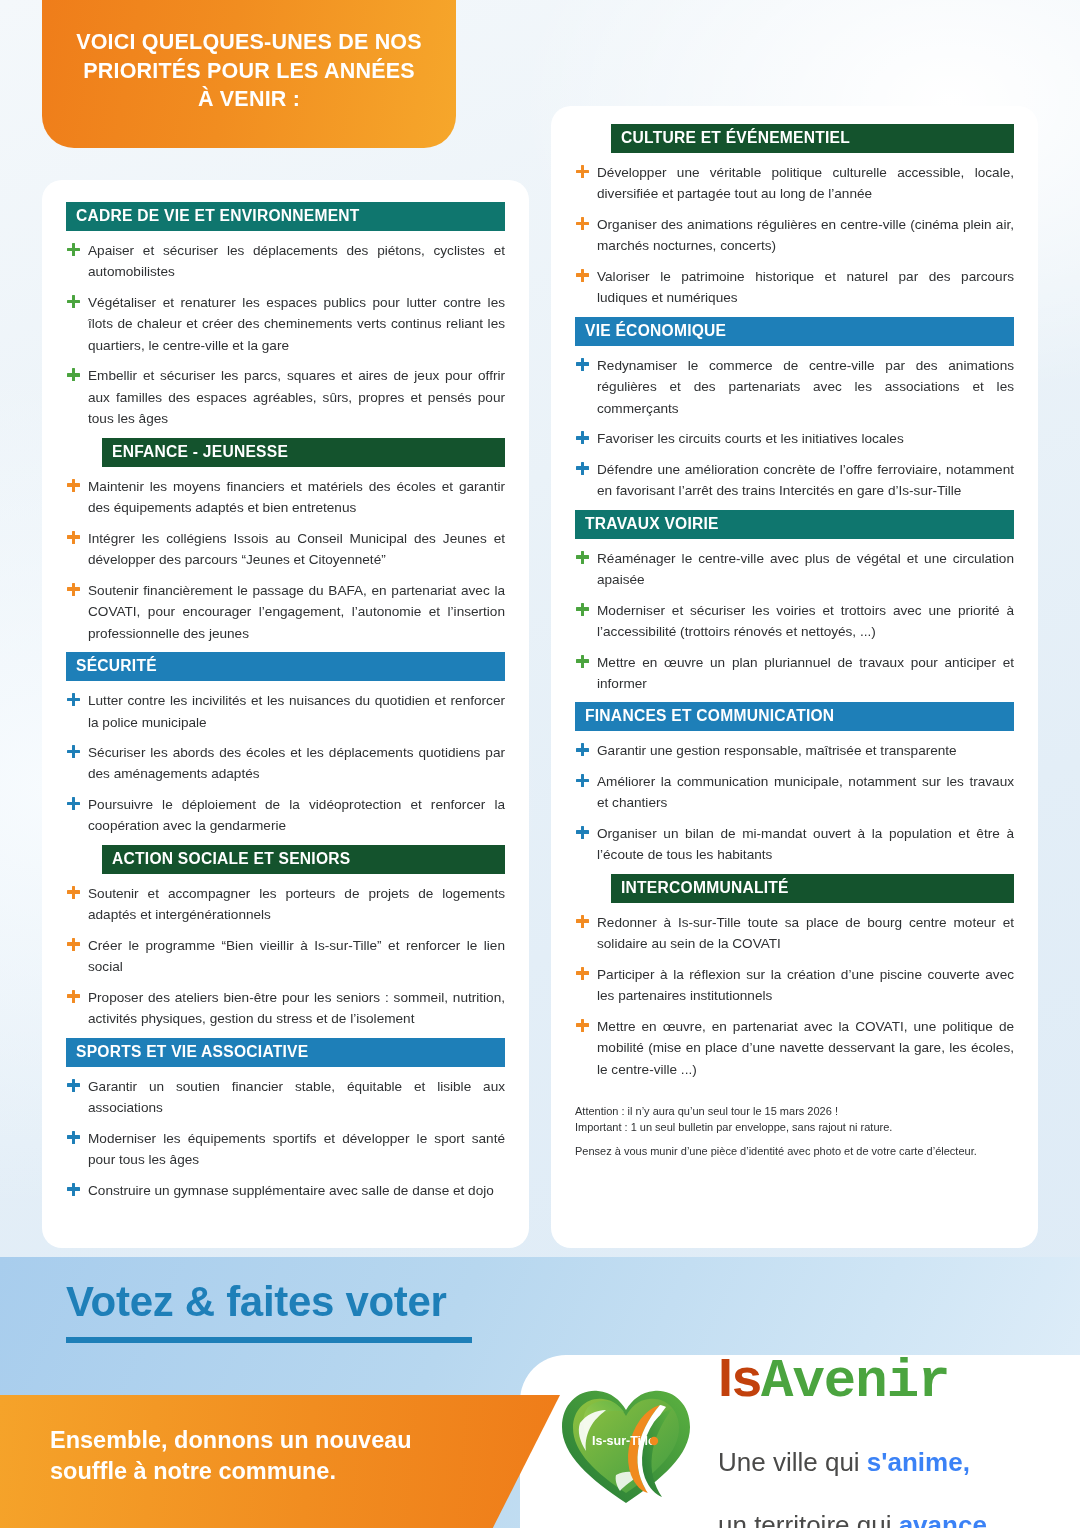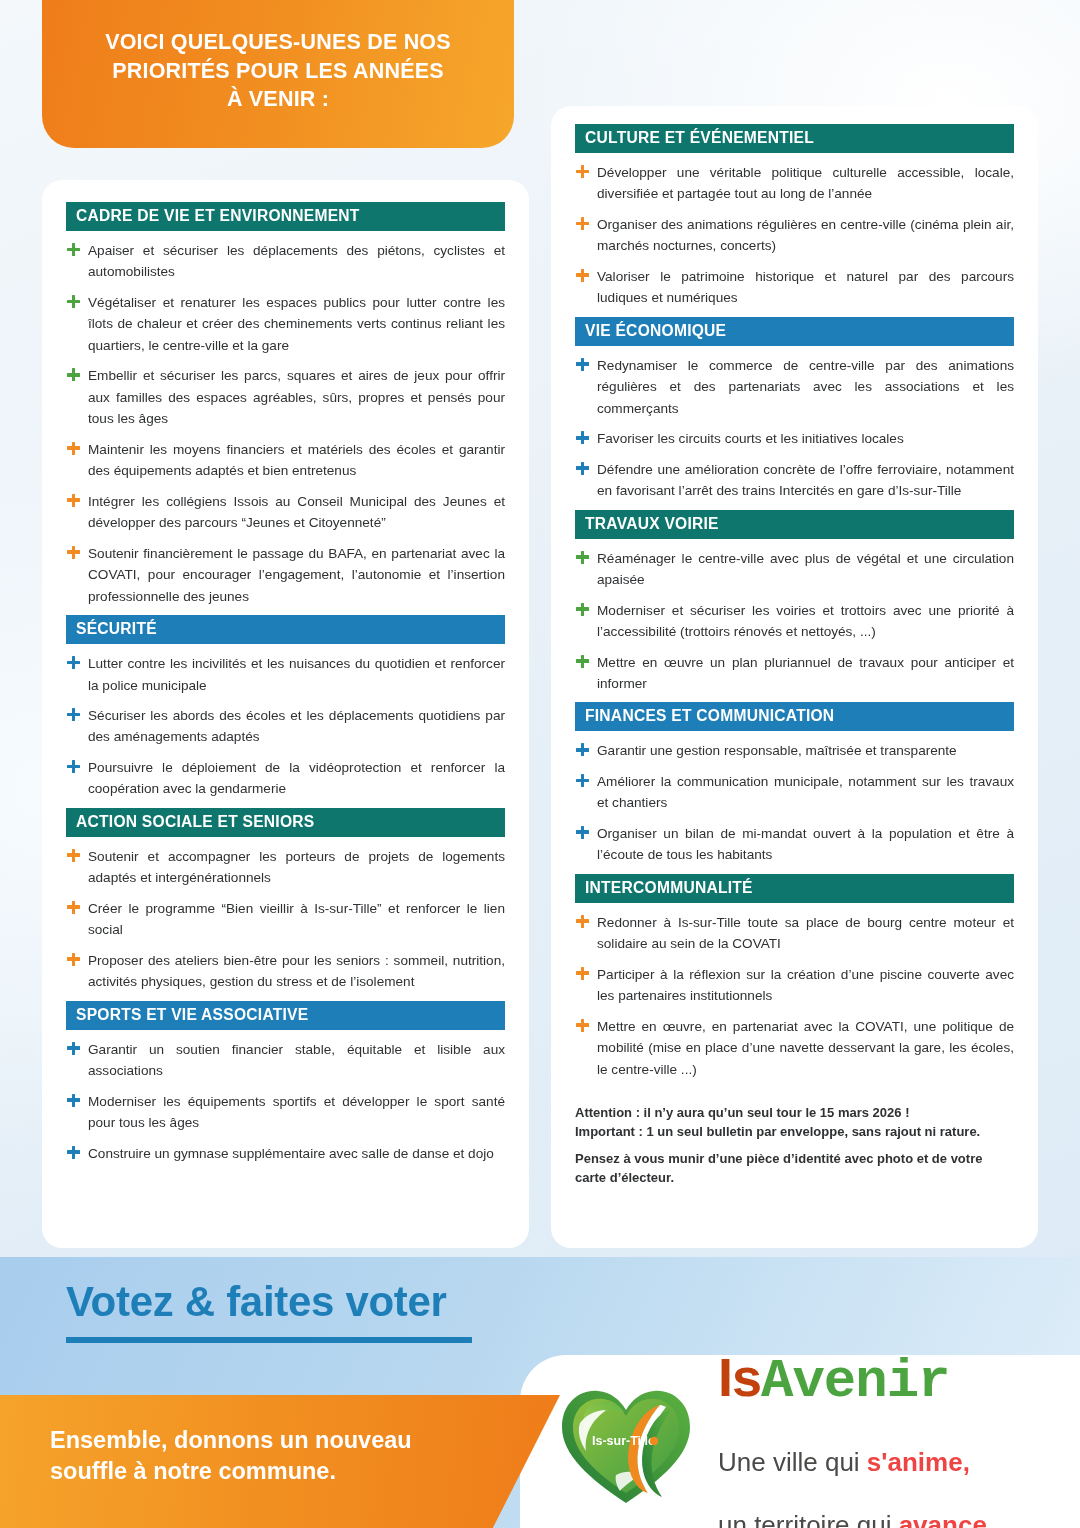--- a/index.html
+++ b/index.html
@@ -21,21 +21,21 @@
     position: absolute; left: 0; top: 0; width: 1080px; height: 1270px;
     background:
       radial-gradient(ellipse 620px 420px at 88% 8%, #ffffff 0%, rgba(255,255,255,0) 70%),
       radial-gradient(ellipse 700px 600px at 5% 62%, #f7fbfe 0%, rgba(247,251,254,0) 70%);
     pointer-events: none;
   }
 
   
   .top-banner {
     position: absolute;
-    left: 42px; top: 0; width: 472px; height: 148px;
+    left: 42px; top: 0; width: 414px; height: 148px;
     background: linear-gradient(100deg, #ef7d1a 0%, #f18d20 45%, #f6a72b 100%);
     border-radius: 0 0 32px 32px;
     display: flex; align-items: center; justify-content: center;
     padding-bottom: 6px;
   }
   .top-banner-text {
     color: #ffffff;
     font-size: 21.5px;
     font-weight: bold;
     line-height: 1.34;
@@ -59,21 +59,21 @@
   
   .sec-head {
     color: #ffffff;
     font-size: 15.6px;
     font-weight: bold;
     letter-spacing: .25px;
     padding: 5px 0 6px 10px;
     margin: 0 0 3px 0;
   }
   .sec-head.green  { background: #0f766e; }
-  .sec-head.orange { background: #0f766e; }
+  .sec-head.orange { background: #14532d; margin-left: 36px; }
   .sec-head.blue   { background: #1e7fb8; }
 
   .sec + .sec { margin-top: 8px; }
 
   
   .bullet {
     position: relative;
     font-size: 13.6px;
     line-height: 1.58;
     color: #2f3133;
@@ -92,22 +92,22 @@
   }
   .cross::before { left: 4.6px; top: 0;    width: 3.8px; height: 13px; }
   .cross::after  { left: 0;    top: 4.6px; width: 13px;  height: 3.8px; }
   .c-green  { color: #4ba43f; }
   .c-orange { color: #f28b22; }
   .c-blue   { color: #1e7fb8; }
 
   
   .notice {
     margin-top: 24px;
-    font-size: 13px;
-    font-weight: bold;
+    font-size: 11px;
+    font-weight: normal;
     line-height: 1.45;
     color: #2f3133;
   }
   .notice p + p { margin-top: 8px; }
 
   
   .footer-blue {
     position: absolute; left: 0; top: 1257px; width: 1080px; height: 271px;
     background: linear-gradient(115deg, #a8cded 0%, #b7d7ef 40%, #cfe5f5 75%, #e2eff9 100%);
   }
@@ -145,21 +145,21 @@
   .logo-mark { width: 140px; height: 132px; flex: none; }
   .logo-text { padding-top: 4px; }
   .logo-title { font-size: 54px; line-height: .96; letter-spacing: -1px; }
   .logo-is { color: #c2410c; font-weight: bold; }
   .logo-avenir { color: #4ba43f; font-weight: bold; font-family: Liberation Mono, monospace; }
   .logo-tag {
     margin-top: 7px;
     font-size: 26px; line-height: 1.22; color: #4a4a49;
     white-space: pre-line;
   }
-  .logo-tag b { color: #ef4444; }
+  .logo-tag b { color: #3b82f6; }
 </style>
 </head>
 <body>
 
 <div class="bg-wash-a"></div>
 
 <div class="top-banner">
   <div class="top-banner-text">VOICI QUELQUES-UNES DE NOS
 PRIORITÉS POUR LES ANNÉES
 À VENIR  :</div>
@@ -167,20 +167,21 @@
 
 <div class="card card-left">
   <div class="card-inner" id="left-sections">
       <div class="sec">
         <div class="sec-head green">CADRE DE VIE ET ENVIRONNEMENT</div>
         <p class="bullet"><span class="cross c-green"></span><span>Apaiser et sécuriser les déplacements des piétons, cyclistes et automobilistes</span></p>
         <p class="bullet"><span class="cross c-green"></span><span>Végétaliser et renaturer les espaces publics pour lutter contre les îlots de chaleur et créer des cheminements verts continus reliant les quartiers, le centre-ville et la gare</span></p>
         <p class="bullet"><span class="cross c-green"></span><span>Embellir et sécuriser les parcs, squares et aires de jeux pour offrir aux familles des espaces agréables, sûrs, propres et pensés pour tous les âges</span></p>
       </div>
       <div class="sec">
+        <div class="sec-head orange">ENFANCE - JEUNESSE</div>
         <p class="bullet"><span class="cross c-orange"></span><span>Maintenir les moyens financiers et matériels des écoles et garantir des équipements adaptés et bien entretenus</span></p>
         <p class="bullet"><span class="cross c-orange"></span><span>Intégrer les collégiens Issois au Conseil Municipal des Jeunes et développer des parcours “Jeunes et Citoyenneté”</span></p>
         <p class="bullet"><span class="cross c-orange"></span><span>Soutenir financièrement le passage du BAFA, en partenariat avec la COVATI, pour encourager l’engagement, l’autonomie et l’insertion professionnelle des jeunes</span></p>
       </div>
       <div class="sec">
         <div class="sec-head blue">SÉCURITÉ</div>
         <p class="bullet"><span class="cross c-blue"></span><span>Lutter contre les incivilités et les nuisances du quotidien et renforcer la police municipale</span></p>
         <p class="bullet"><span class="cross c-blue"></span><span>Sécuriser les abords des écoles et les déplacements quotidiens par des aménagements adaptés</span></p>
         <p class="bullet"><span class="cross c-blue"></span><span>Poursuivre le déploiement de la vidéoprotection et renforcer la coopération avec la gendarmerie</span></p>
       </div>

